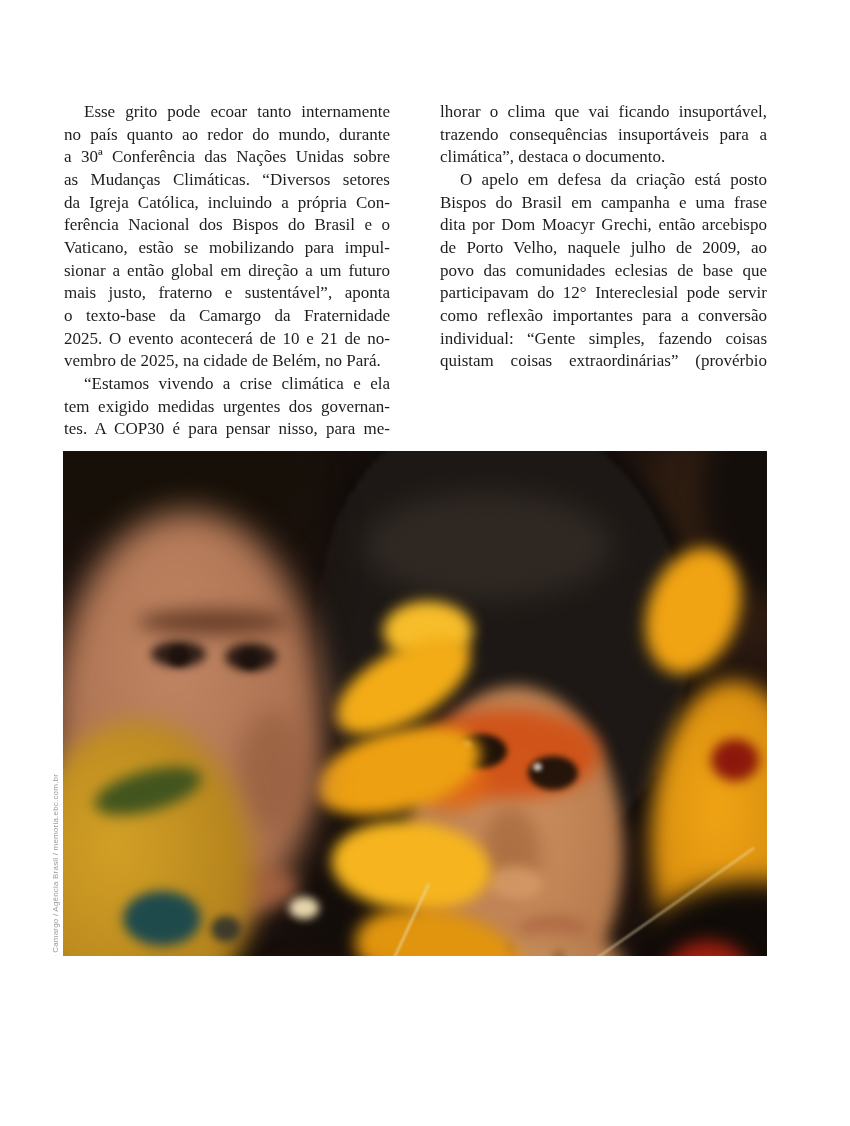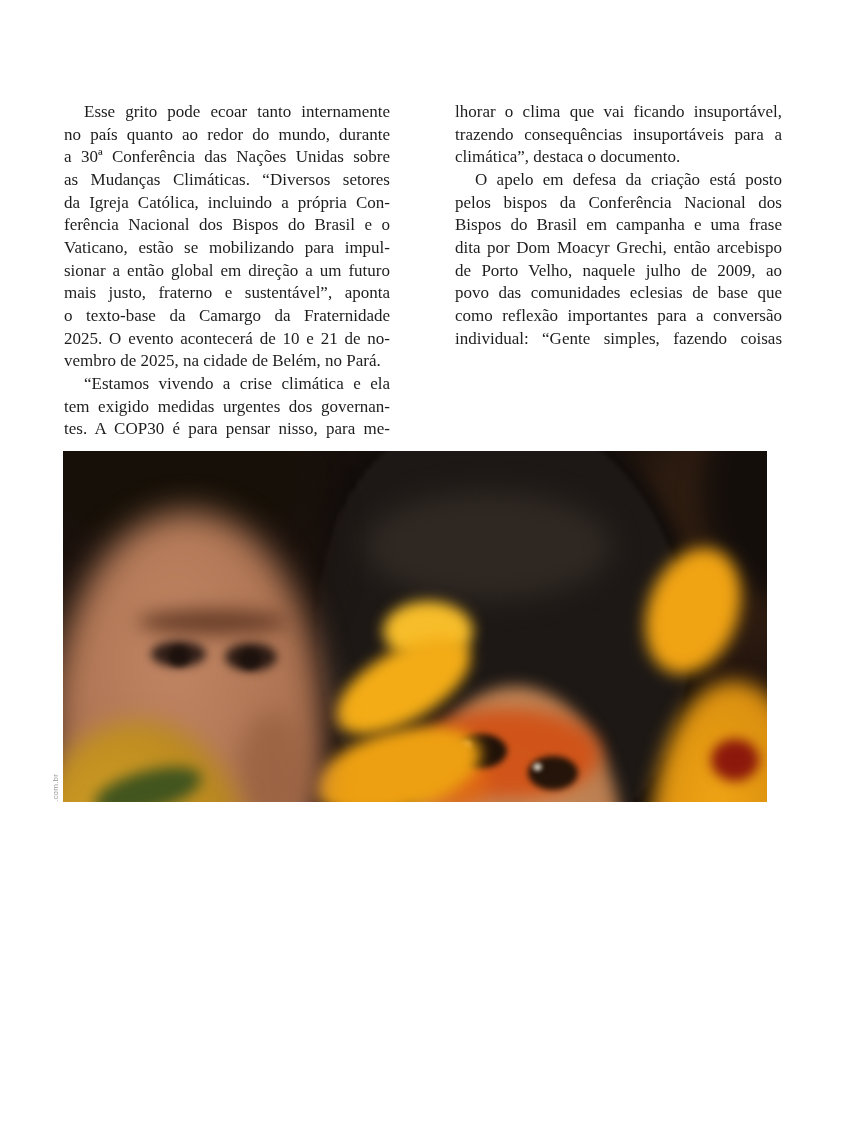--- a/index.html
+++ b/index.html
@@ -1,23 +1,23 @@
 <!DOCTYPE html>
 <html><head>
 <meta charset="utf-8">
 <style>
   html,body { margin:0; padding:0; background:#ffffff; }
   .page {
-    position:relative; width:850px; height:802px; background:#ffffff;
+    position:relative; width:850px; height:956px; background:#ffffff;
     overflow:hidden; font-family:"Liberation Serif", serif; color:#1d1d1d;
   }
   
   .col { position:absolute; top:101px; font-size:17px; line-height:22.66px; color:#1d1d1d; }
   .col-left  { left:64px;  width:326px; }
-  .col-right { left:455px; width:327px; }
+  .col-right { left:440px; width:327px; }
   .ln { height:22.66px; text-align:justify; text-align-last:justify; }
   .ln.last { text-align-last:left; }
   .ln.ind { text-indent:20px; }
   .end-dot { color:#6b4423; font-size:14px; margin-left:2px; }
   
   .photo {
     position:absolute; left:63px; top:451px; width:704px; height:569px;
     margin:0; overflow:hidden;
     background:linear-gradient(100deg,#241710 0%,#130d0a 45%,#1c130d 72%,#26150e 100%);
   }
@@ -65,27 +65,28 @@
     <div class="ln ind">“Estamos vivendo a crise climática e ela</div>
     <div class="ln">tem exigido medidas urgentes dos governan-</div>
     <div class="ln">tes. A COP30 é para pensar nisso, para me-</div>
   </div>
 
   <div class="col col-right">
     <div class="ln">lhorar o clima que vai ficando insuportável,</div>
     <div class="ln">trazendo consequências insuportáveis para a</div>
     <div class="ln last">climática”, destaca o documento.</div>
     <div class="ln ind">O apelo em defesa da criação está posto</div>
-    <div class="ln">pelos bispos da Conferência Nacional dos</div>
     <div class="ln">Bispos do Brasil em campanha e uma frase</div>
     <div class="ln">dita por Dom Moacyr Grechi, então arcebispo</div>
     <div class="ln">de Porto Velho, naquele julho de 2009, ao</div>
     <div class="ln">povo das comunidades eclesias de base que</div>
+    <div class="ln">participavam do 12° Intereclesial pode servir</div>
     <div class="ln">como reflexão importantes para a conversão</div>
     <div class="ln">individual: “Gente simples, fazendo coisas</div>
+    <div class="ln">quistam coisas extraordinárias” (provérbio</div>
   </div>
 
   <figure class="photo">
 
     <i class="pl" style="left:560px;top:-30px;width:220px;height:230px;background:#2f1d11;filter:blur(18px);opacity:.9"></i>
     <i class="pl" style="left:640px;top:-70px;width:180px;height:220px;background:#140e0b;filter:blur(12px)"></i>
 
     <i class="pl" style="left:240px;top:-50px;width:400px;height:480px;background:#120d0b;border-radius:46% 54% 48% 52%;filter:blur(8px)"></i>
     <i class="pl" style="left:255px;top:-40px;width:370px;height:450px;background:repeating-linear-gradient(105deg,#0d0908 0 2px,#2b2320 2px 5px);border-radius:46% 54% 48% 52%;filter:blur(2px);opacity:.92"></i>
     <i class="pl" style="left:300px;top:40px;width:250px;height:110px;background:#38302a;filter:blur(14px);opacity:.65"></i>

